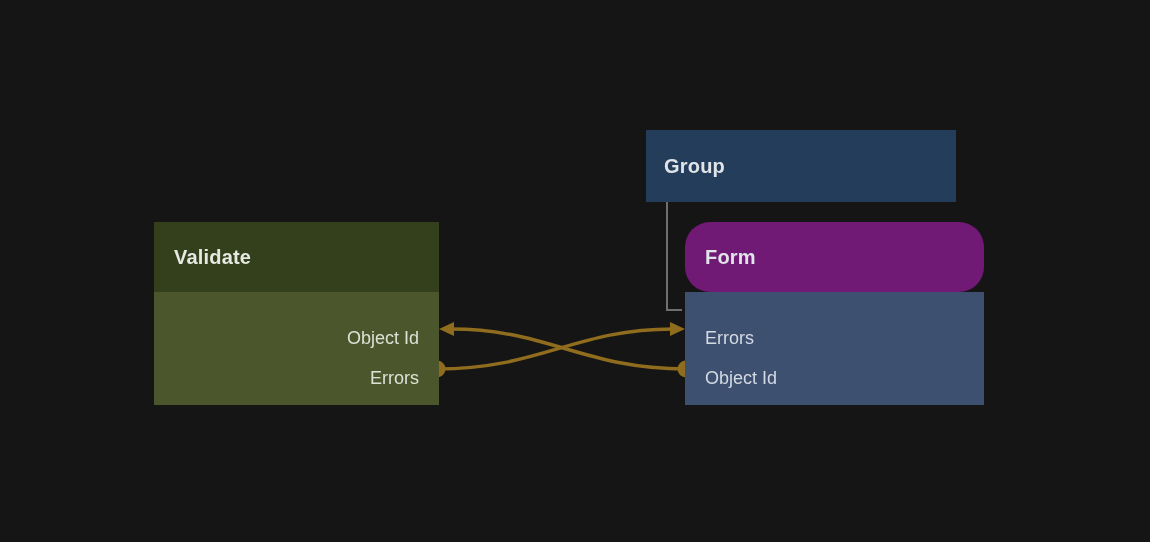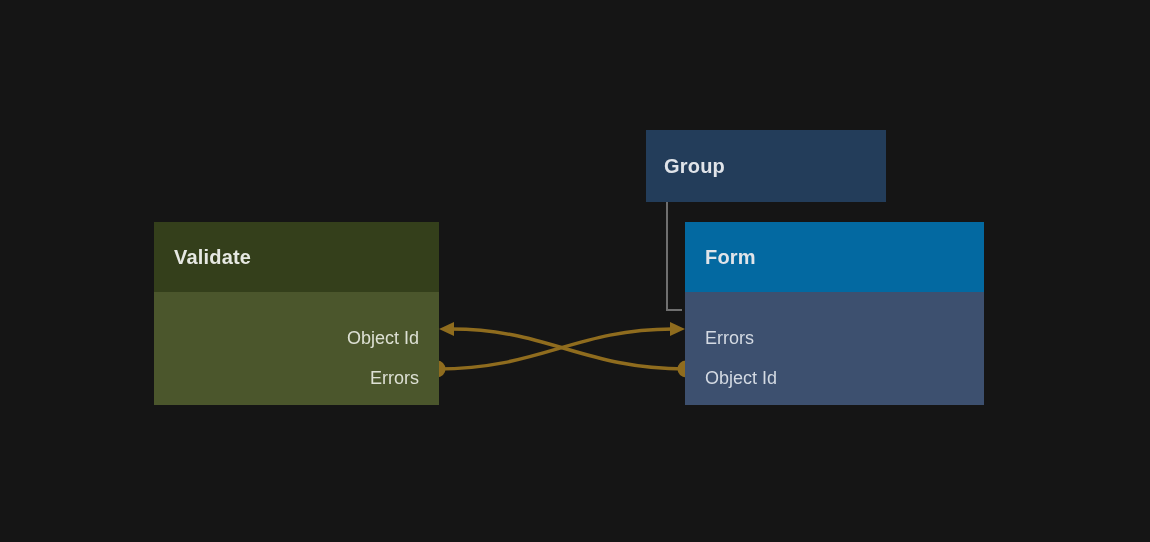--- a/index.html
+++ b/index.html
@@ -52,21 +52,21 @@
   .port-row.align-right {
     justify-content: flex-end;
   }
   .port-row.align-left {
     justify-content: flex-start;
   }
   
   #node-validate { left: 140px; top: 222px; width: 299px; padding-left: 14px; }
   #node-validate .node-header { height: 70px; }
   #node-validate .node-body { height: 113px; }
-  #node-group { left: 646px; top: 130px; width: 240px; }
+  #node-group { left: 646px; top: 130px; width: 310px; }
   #node-group .node-header { height: 72px; padding: 0 18px; }
   #node-form { left: 685px; top: 222px; width: 299px; }
   #node-form .node-header { height: 70px; }
   #node-form .node-body { height: 113px; }
 </style>
 </head>
 <body>
 
 <div id="canvas" style="background-color: rgb(21, 21, 21);">
 
@@ -101,21 +101,21 @@
     </div>
   </div>
 
   <div class="node" id="node-group">
     <div class="node-header" style="background-color: rgb(35, 61, 90);">
       <span style="color: rgb(224, 228, 233);">Group</span>
     </div>
   </div>
 
   <div class="node" id="node-form">
-    <div class="node-header" style="background-color: #0369a1;">
+    <div class="node-header" style="background-color: #701a75; border-radius: 25px;">
       <span style="color: rgb(224, 228, 233);">Form</span>
     </div>
     <div class="node-body" style="background-color: rgb(61, 80, 111);">
       <div class="port-row align-left">
         <span style="color: rgb(212, 218, 227);">Errors</span>
       </div>
       <div class="port-row align-left">
         <span style="color: rgb(212, 218, 227);">Object Id</span>
       </div>
     </div>

